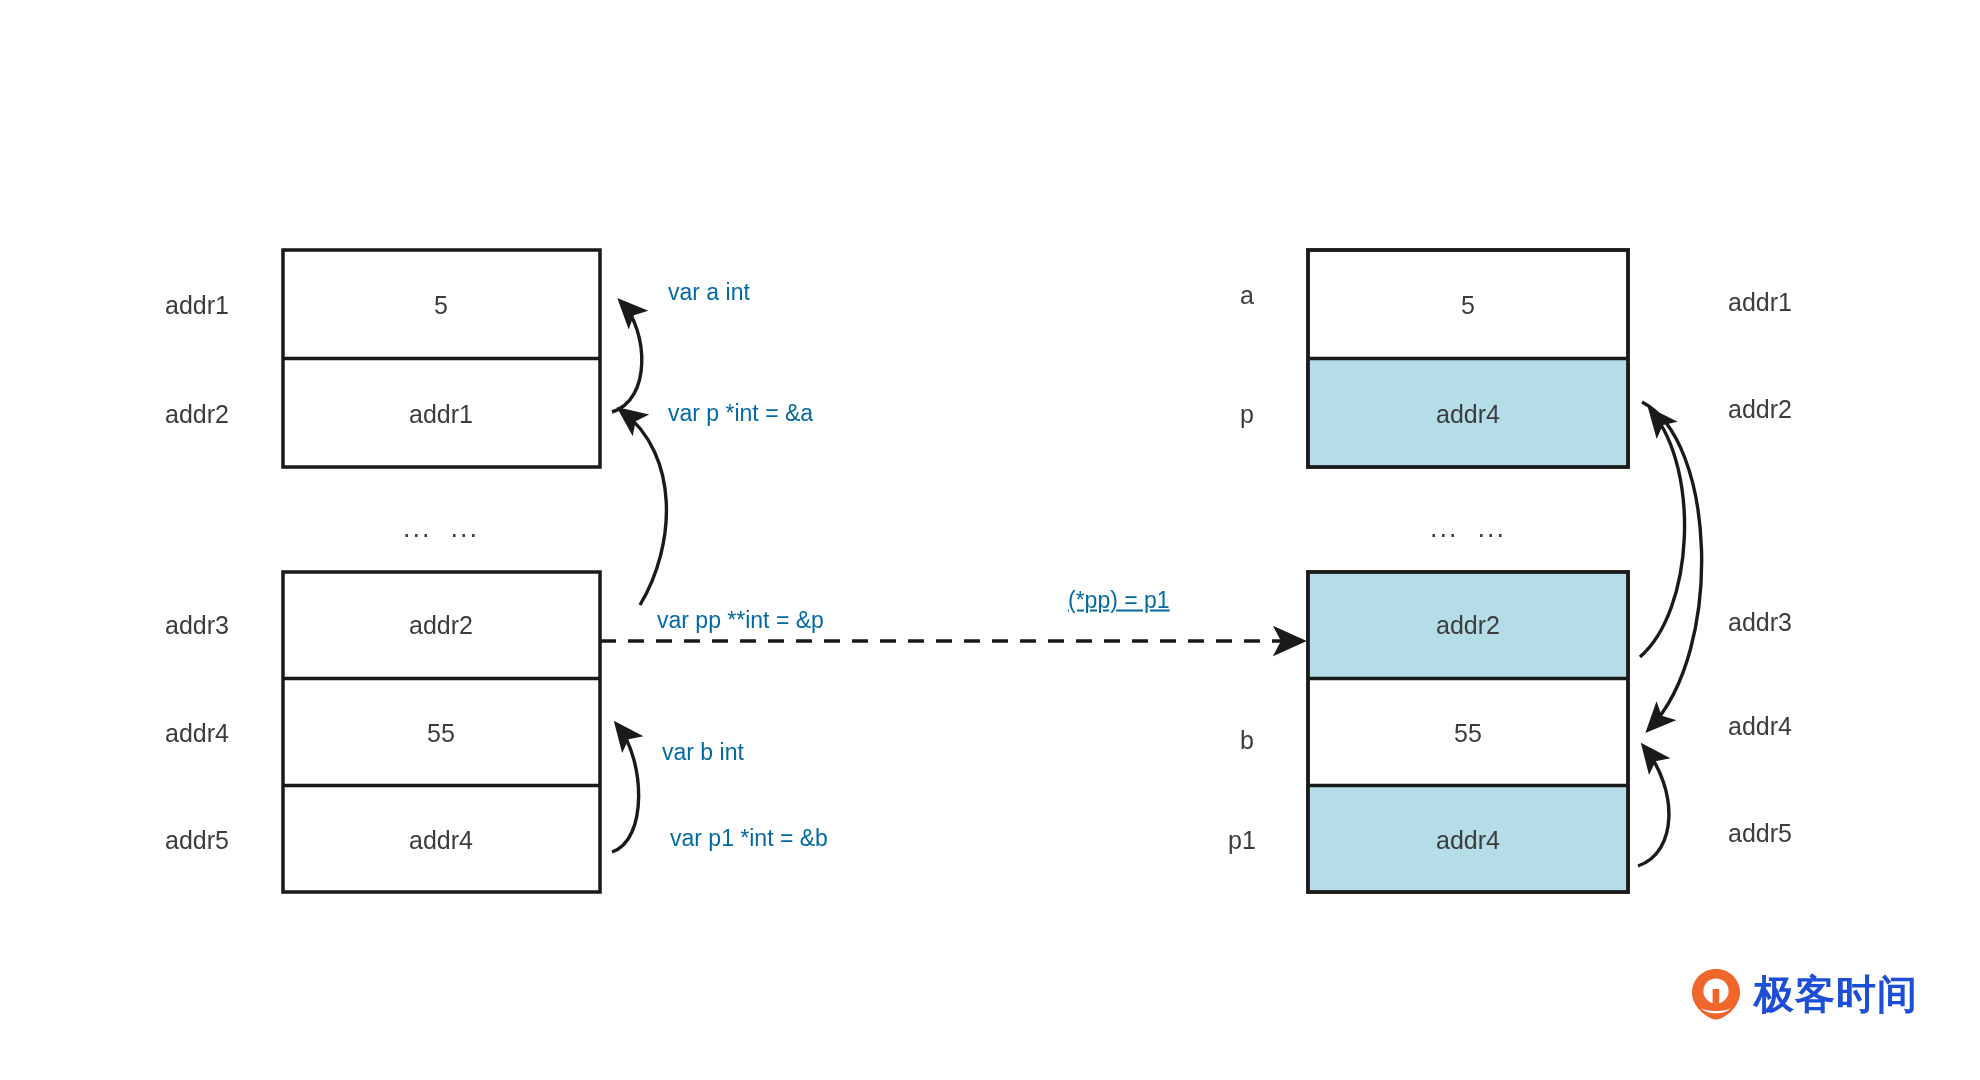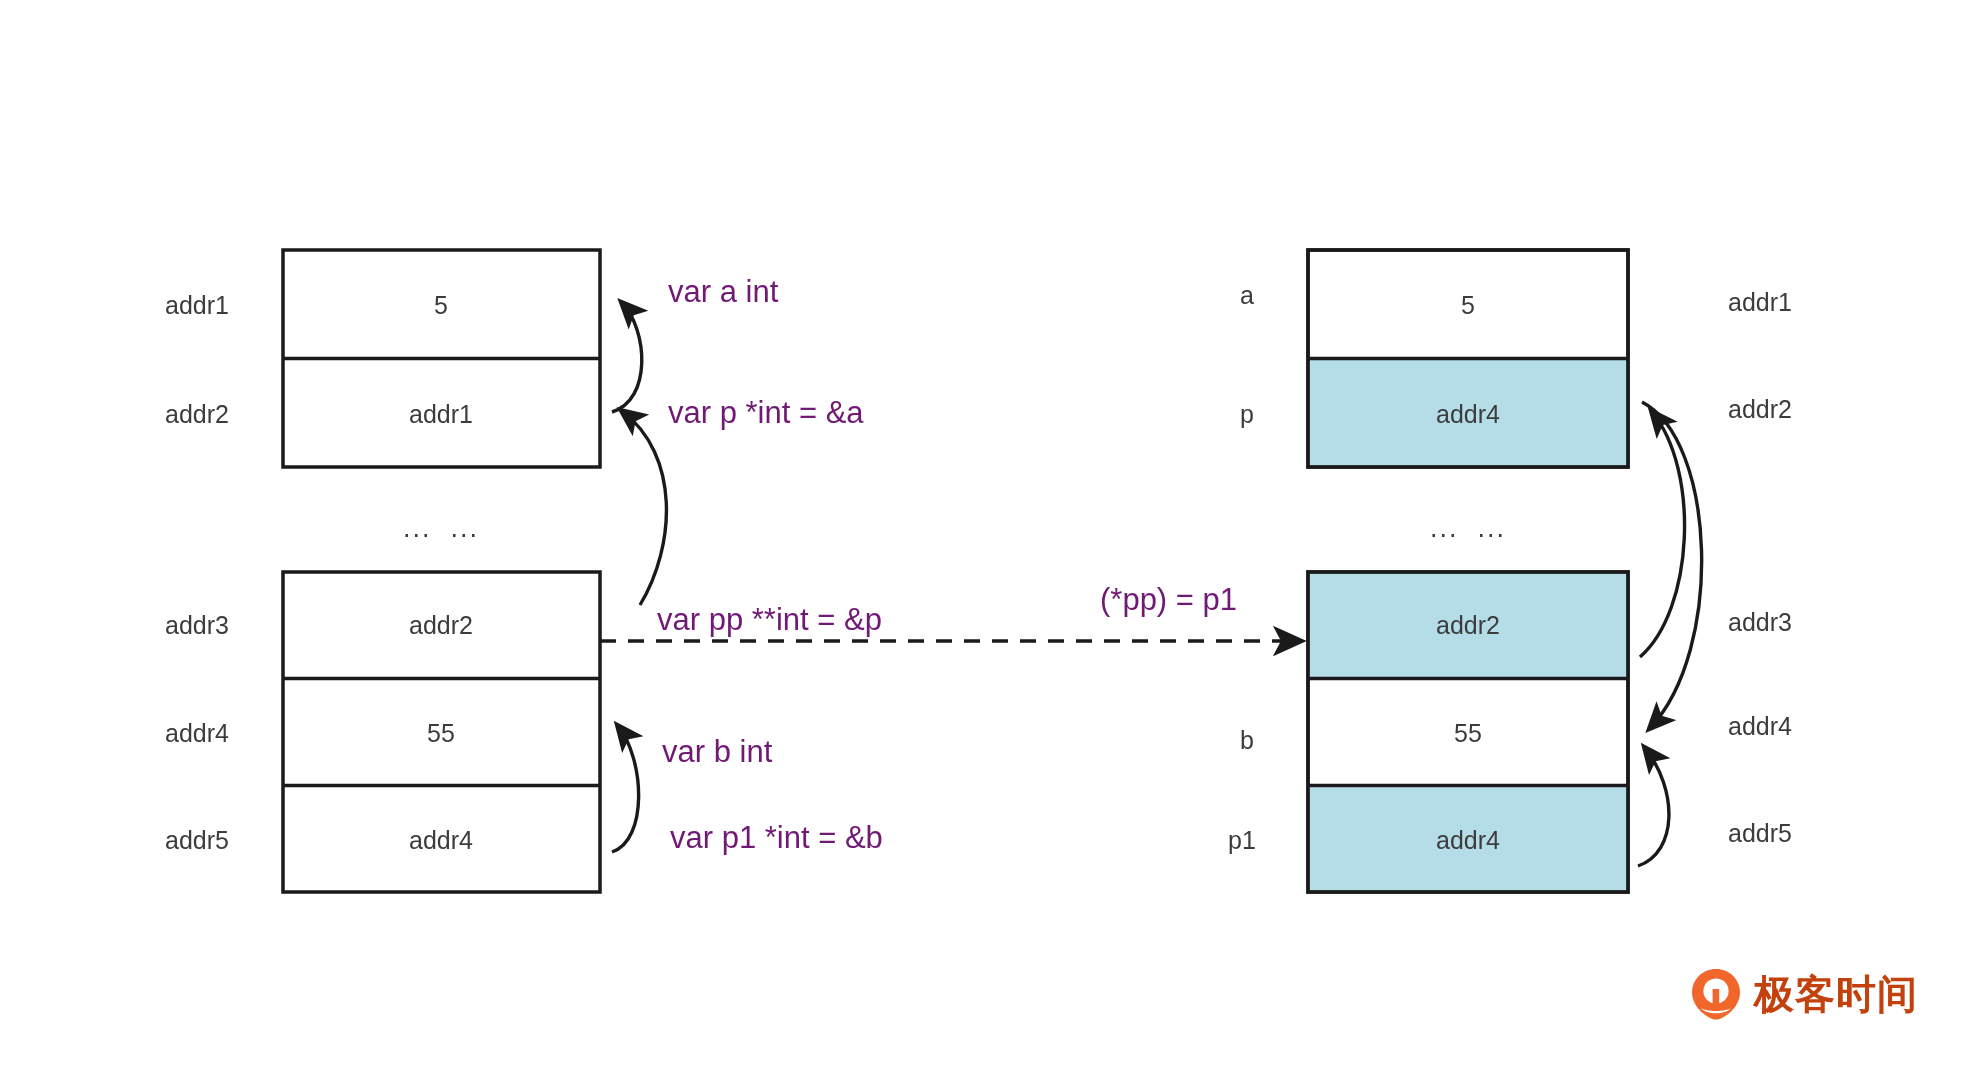--- a/index.html
+++ b/index.html
@@ -48,22 +48,22 @@
   }
   .varlabel {
     position: absolute;
     font-size: 25px;
     color: #3c3c3c;
     white-space: nowrap;
     transform: translateY(-50%);
   }
   .annot {
     position: absolute;
-    font-size: 31px;
-    color: #701a75;
+    font-size: 23px;
+    color: #0369a1;
     white-space: nowrap;
     transform: translateY(-50%);
   }
   .ellipsis {
     position: absolute;
     font-size: 27px;
     letter-spacing: 2px;
     color: #3c3c3c;
     white-space: pre;
     transform: translate(-50%, -50%);
@@ -79,21 +79,21 @@
     gap: 12px;
   }
   #brand .mark {
     width: 52px;
     height: 52px;
     position: relative;
   }
   #brand .wordmark {
     font-size: 40px;
     font-weight: bold;
-    color: #c2410c;
+    color: #1d4ed8;
     letter-spacing: 1px;
     font-family: "DejaVu Sans", "Liberation Sans", sans-serif;
     line-height: 1;
   }
 </style>
 </head>
 <body>
 
 <div id="stage">
 
@@ -162,21 +162,21 @@
   <div class="cellval" style="left:441px; top:840px;">addr4</div>
 
   <div class="ellipsis" style="left:441px; top:528px;">...  ...</div>
 
   <div class="annot" style="left:668px; top:292px;">var a int</div>
   <div class="annot" style="left:668px; top:413px;">var p *int = &amp;a</div>
   <div class="annot" style="left:657px; top:620px;">var pp **int = &amp;p</div>
   <div class="annot" style="left:662px; top:752px;">var b int</div>
   <div class="annot" style="left:670px; top:838px;">var p1 *int = &amp;b</div>
 
-  <div class="annot" style="left:1100px; top:600px;">(*pp) = p1</div>
+  <div class="annot" style="left:1068px; top:600px;text-decoration:underline;">(*pp) = p1</div>
 
   <div class="varlabel" style="left:1240px; top:295px;">a</div>
   <div class="varlabel" style="left:1240px; top:414px;">p</div>
   <div class="varlabel" style="left:1240px; top:740px;">b</div>
   <div class="varlabel" style="left:1228px; top:840px;">p1</div>
 
   <div class="cellval" style="left:1468px; top:305px;">5</div>
   <div class="cellval" style="left:1468px; top:414px;">addr4</div>
   <div class="cellval" style="left:1468px; top:625px;">addr2</div>
   <div class="cellval" style="left:1468px; top:733px;">55</div>

